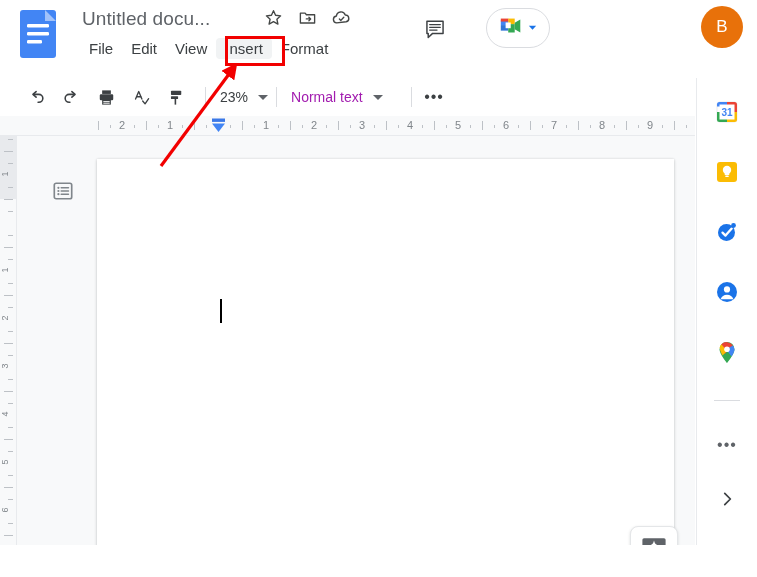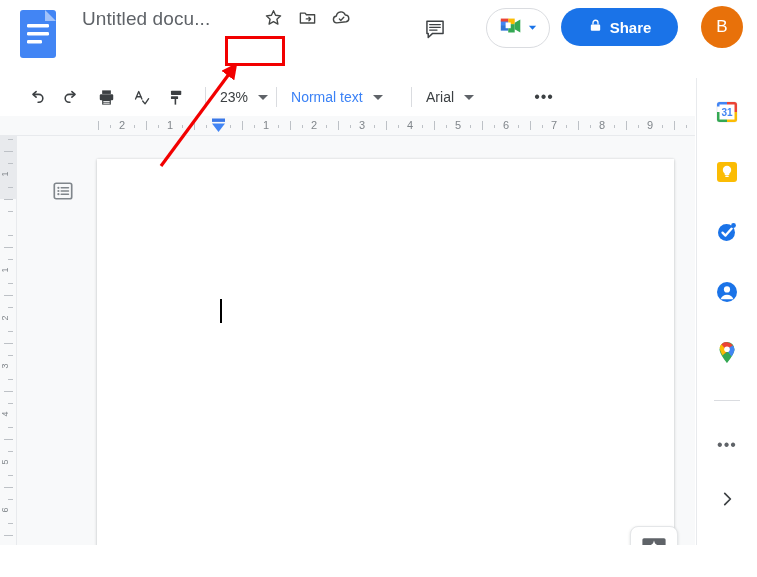--- a/index.html
+++ b/index.html
@@ -179,21 +179,21 @@
     padding: 0 6px;
   }
   .style-ctl {
     display: flex; align-items: center;
     cursor: pointer;
     flex: none;
     min-width: 118px;
   }
   .style-val {
     font-size: 14px;
-    color: #3b82f6;
+    color: #a21caf;
     padding: 0 6px;
     white-space: nowrap;
   }
   .font-ctl {
     display: flex; align-items: center;
     cursor: pointer;
     flex: none;
     min-width: 110px;
   }
   .font-val {
@@ -416,20 +416,27 @@
         </svg>
       </div>
       <div class="ticon">
         <svg width="21" height="21" viewBox="0 0 24 24" fill="none" stroke="#444746" stroke-width="1.6">
           <path d="M6.5 18.2 a4 4 0 0 1 -0.3 -7.95 a5.2 5.2 0 0 1 10.1 -1.1 a3.9 3.9 0 0 1 1.0 7.7 Z" stroke-linejoin="round"></path>
           <path d="M9.6 13.6 l1.7 1.7 l3.3 -3.6" stroke-linecap="round" stroke-linejoin="round"></path>
         </svg>
       </div>
     </div>
 
+    <div class="menu-row">
+      <div class="menu-item">File</div>
+      <div class="menu-item">Edit</div>
+      <div class="menu-item">View</div>
+      <div class="menu-item highlighted">Insert</div>
+      <div class="menu-item">Format</div>
+    </div>
 
     <div class="menu-highlight-box"></div>
 
     <div class="comment-btn">
       <svg width="22" height="22" viewBox="0 0 24 24">
         <path d="M3.2 3.6 h17.6 v13.2 h-11.4 L4.6 21.2 v-4.4 H3.2 Z" fill="none" stroke="#3c4043" stroke-width="1.6" stroke-linejoin="round"></path>
         <path d="M6.2 7.2 h11.6 M6.2 10.2 h11.6 M6.2 13.2 h8" stroke="#3c4043" stroke-width="1.4" stroke-linecap="round"></path>
       </svg>
     </div>
 
@@ -445,29 +452,20 @@
           <rect x="8.2" y="7.2" width="5.5" height="6.2" fill="#ffffff"></rect>
         </svg>
       </span>
       <span>
         <svg width="11" height="11" viewBox="0 0 12 12">
             <path d="M2 4 L6 8.5 L10 4 Z" fill="#1a73e8"></path>
           </svg>
       </span>
     </div>
 
-    <div class="share-btn">
-      <span>
-        <svg width="15" height="15" viewBox="0 0 24 24" fill="#ffffff">
-          <rect x="4.5" y="10.5" width="15" height="10" rx="1.8"></rect>
-          <path d="M8 10.5 V7.6 a4 4 0 0 1 8 0 V10.5" fill="none" stroke="#ffffff" stroke-width="2.1"></path>
-        </svg>
-      </span>
-      <span>Share</span>
-    </div>
 
     <div class="avatar">B</div>
   </div>
 
   <div class="toolbar">
 
     <div class="tb-btn">
       <svg width="19" height="19" viewBox="0 0 24 24" fill="none" stroke="#3c4043" stroke-width="2" stroke-linecap="round" stroke-linejoin="round">
         <path d="M8.5 8 H15 a5 5 0 0 1 0 10 h-1"></path>
         <path d="M11.5 4.5 L7.5 8 L11.5 11.5"></path>
@@ -512,24 +510,20 @@
 
     <div class="tb-sep"></div>
 
     <div class="style-ctl">
       <span class="style-val">Normal text</span>
       <span class="caret"></span>
     </div>
 
     <div class="tb-sep"></div>
 
-    <div class="font-ctl">
-      <span class="font-val">Arial</span>
-      <span class="caret"></span>
-    </div>
 
     <div class="more-btn">
       <span class="dot3">•••</span>
     </div>
   </div>
 
   <div class="hdr-divider"></div>
 
   <div class="hruler">
     <div class="ticks" id="hticks">

